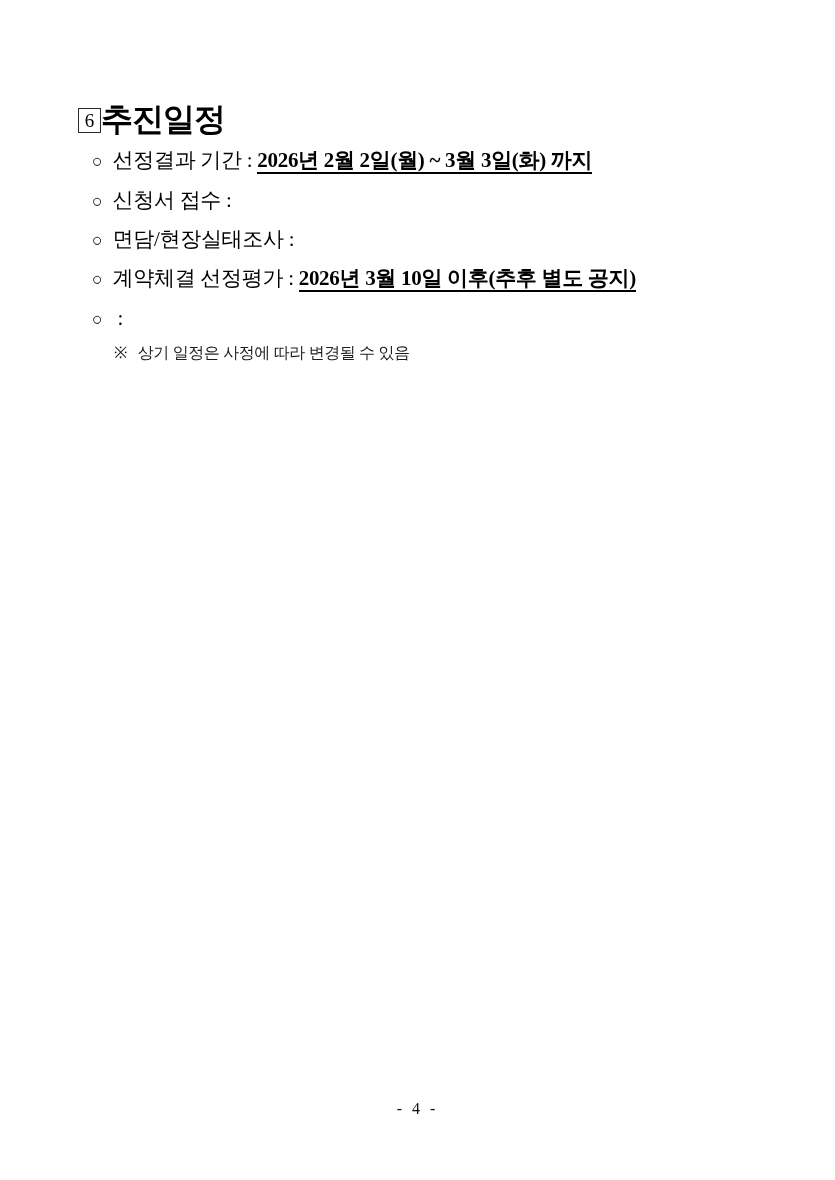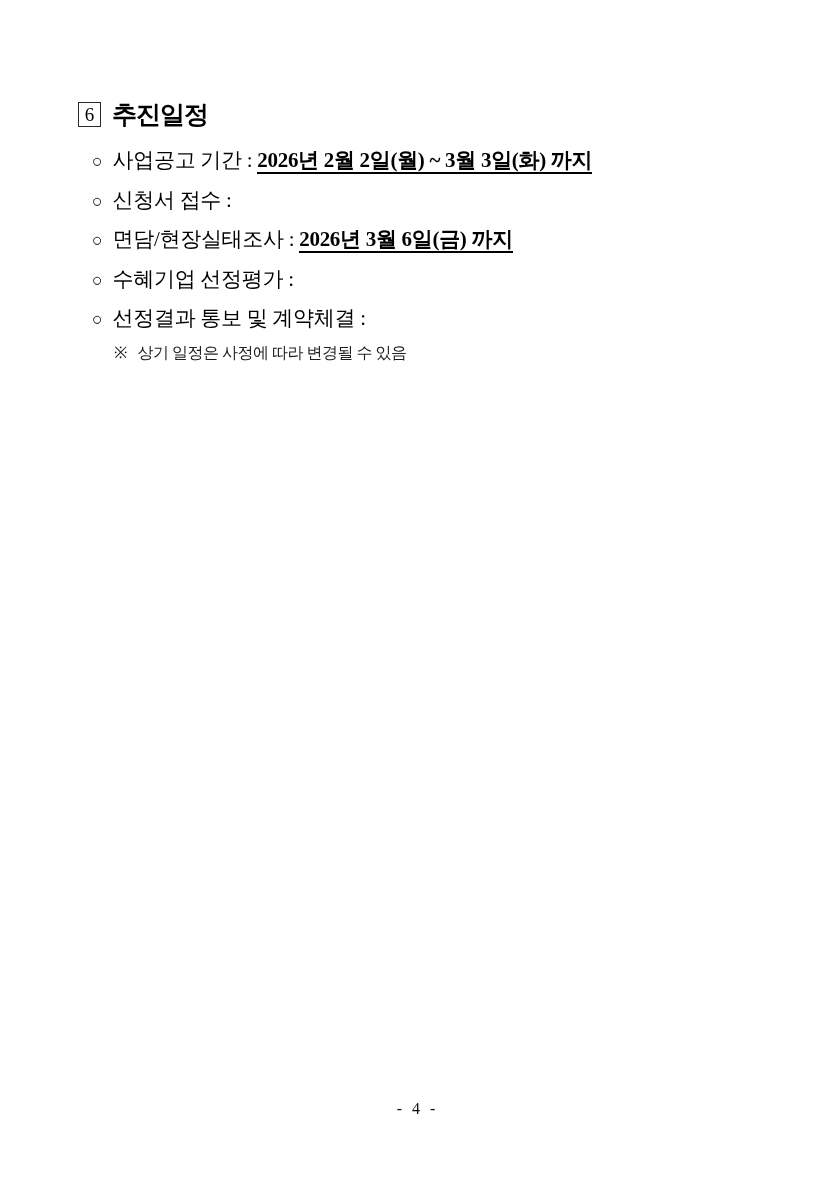--- a/index.html
+++ b/index.html
@@ -29,24 +29,23 @@
     justify-content: center;
     width: 23px;
     height: 25px;
     border: 1px solid #2a2a2a;
     font-family: "Liberation Serif", "DejaVu Serif", serif;
     font-size: 19px;
     line-height: 1;
     box-sizing: border-box;
   }
   .section-title {
-    margin-left: 11px;
     font-family: "Liberation Sans", "DejaVu Sans", sans-serif;
     font-weight: 700;
-    font-size: 25px;
+    font-size: 32px;
     letter-spacing: -1px;
   }
   .schedule-list {
     position: absolute;
     top: 149px;
     left: 92px;
     margin: 0;
     padding: 0;
     list-style: none;
   }
@@ -69,21 +68,21 @@
   }
   .item-value.emph {
     font-weight: 700;
     border-bottom: 2px solid #000000;
     padding-bottom: 0;
   }
   .footnote {
     position: absolute;
     top: 341px;
     left: 114px;
-    font-family: Liberation Serif, serif;
+    font-family: Liberation Sans, sans-serif;
     font-size: 16px;
     letter-spacing: -0.5px;
     color: #1c1c1c;
     white-space: nowrap;
   }
   .footnote-marker {
     margin-right: 7px;
   }
   .page-footer {
     position: absolute;
@@ -103,47 +102,46 @@
 
   <div class="section-header">
     <span class="num-box">6</span>
     <span class="section-title">추진일정</span>
   </div>
 
   <ul class="schedule-list">
 
     <li class="schedule-item">
       <span class="bullet">○</span>
-      <span class="item-label">사업공고 기간</span>
+      <span class="item-label">선정결과 기간</span>
       <span class="item-sep">:</span>
       <span class="item-value emph">2026년 2월 2일(월) ~ 3월 3일(화) 까지</span>
     </li>
 
     <li class="schedule-item">
       <span class="bullet">○</span>
       <span class="item-label">신청서 접수</span>
       <span class="item-sep">:</span>
     </li>
 
     <li class="schedule-item">
       <span class="bullet">○</span>
       <span class="item-label">면담/현장실태조사</span>
       <span class="item-sep">:</span>
-      <span class="item-value emph">2026년 3월 6일(금) 까지</span>
     </li>
 
     <li class="schedule-item">
       <span class="bullet">○</span>
-      <span class="item-label">수혜기업 선정평가</span>
+      <span class="item-label">계약체결 선정평가</span>
       <span class="item-sep">:</span>
+      <span class="item-value emph">2026년 3월 10일 이후(추후 별도 공지)</span>
     </li>
 
     <li class="schedule-item">
       <span class="bullet">○</span>
-      <span class="item-label">선정결과 통보 및 계약체결</span>
       <span class="item-sep">:</span>
     </li>
 
   </ul>
 
   <div class="footnote">
     <span class="footnote-marker">※</span>
     <span class="footnote-text">상기 일정은 사정에 따라 변경될 수 있음</span>
   </div>
 

